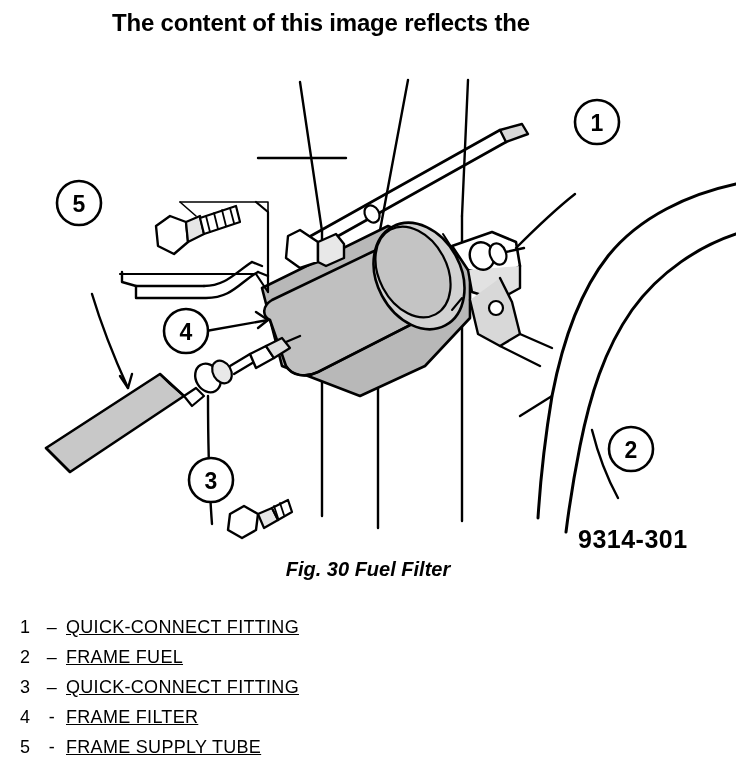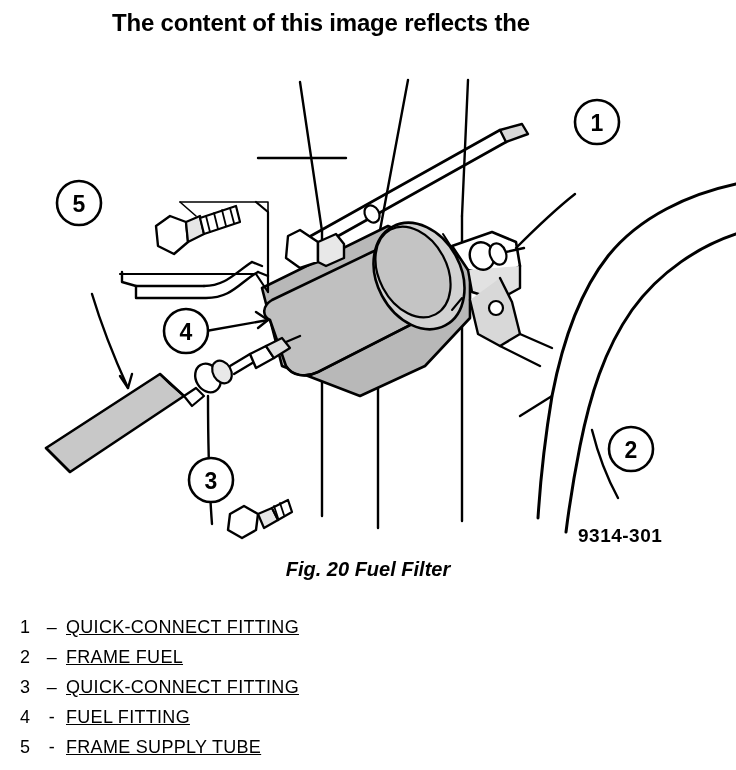--- a/index.html
+++ b/index.html
@@ -49,21 +49,21 @@
     text-align: center;
     font-size: 20px;
     font-weight: bold;
     font-style: italic;
     font-family: "Liberation Sans", sans-serif;
   }
   .figcode {
     position: absolute;
     left: 578px;
     top: 525px;
-    font-size: 19px;
+    font-size: 25px;
     font-weight: bold;
     font-family: "Liberation Sans", sans-serif;
     letter-spacing: 0.5px;
   }
   #legend {
     position: absolute;
     left: 20px;
     top: 612px;
     width: 500px;
   }
@@ -226,42 +226,42 @@
         <g>
           <circle cx="79" cy="137" r="22" fill="#fff" stroke="#000" stroke-width="2.6"></circle>
           <text x="79" y="146" text-anchor="middle" font-family="Liberation Sans, sans-serif" font-size="23" font-weight="bold" fill="#000">5</text>
         </g>
       </g>
     </svg>
   </div>
 
   <div class="figcode">9314-301</div>
 
-  <div class="caption">Fig. 20 Fuel Filter</div>
+  <div class="caption">Fig. 30 Fuel Filter</div>
 
   <div id="legend">
     <div class="legend-row">
       <span class="legend-num">1</span>
       <span class="legend-dash">–</span>
       <span class="legend-label">QUICK-CONNECT FITTING</span>
     </div>
     <div class="legend-row">
       <span class="legend-num">2</span>
       <span class="legend-dash">–</span>
       <span class="legend-label">FRAME FUEL</span>
     </div>
     <div class="legend-row">
       <span class="legend-num">3</span>
       <span class="legend-dash">–</span>
       <span class="legend-label">QUICK-CONNECT FITTING</span>
     </div>
     <div class="legend-row">
       <span class="legend-num">4</span>
       <span class="legend-dash">-</span>
-      <span class="legend-label">FUEL FITTING</span>
+      <span class="legend-label">FRAME FILTER</span>
     </div>
     <div class="legend-row">
       <span class="legend-num">5</span>
       <span class="legend-dash">-</span>
       <span class="legend-label">FRAME SUPPLY TUBE</span>
     </div>
   </div>
 
 </div>
 

